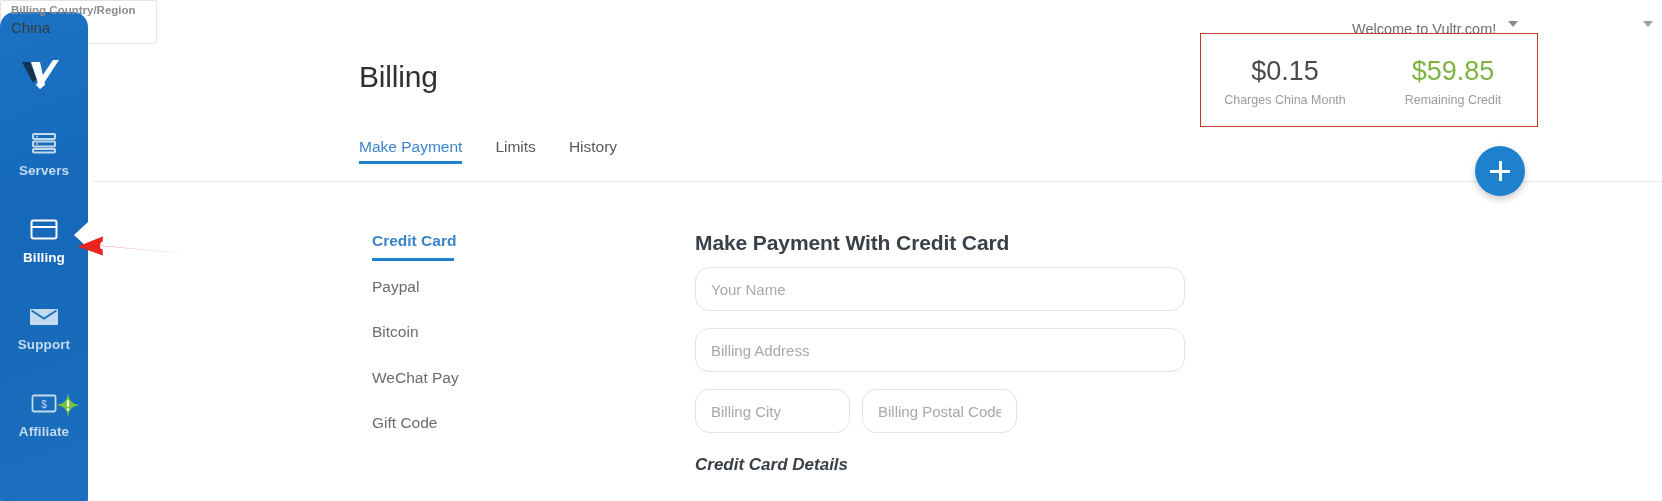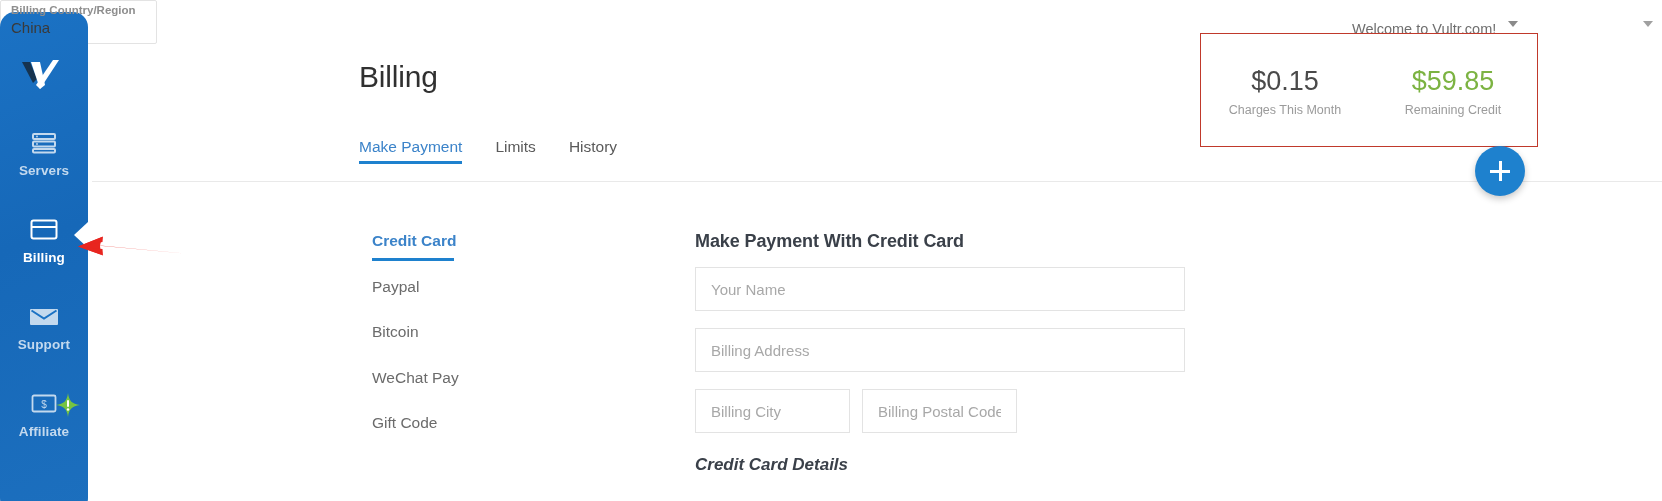--- a/index.html
+++ b/index.html
@@ -84,21 +84,21 @@
     width: 0; height: 0;
     border-left: 5px solid transparent;
     border-right: 5px solid transparent;
     border-top: 6px solid #8a8a8a;
   }
 
   
   #balance-card {
     position: absolute;
     left: 1200px; top: 33px;
-    width: 338px; height: 114px;
+    width: 338px; height: 94px;
     border: 1.6px solid #c0392b;
     background: #ffffff;
     display: flex;
     align-items: center;
   }
   .balance-cell {
     flex: 1;
     text-align: center;
     padding-top: 4px;
   }
@@ -195,30 +195,30 @@
     position: absolute;
     left: 0; top: 30px;
     width: 82px; height: 2.5px;
     background: #1e81ce;
   }
 
   
   #form-heading {
     position: absolute;
     left: 695px; top: 231px;
-    font-size: 18px;
+    font-size: 21px;
     font-weight: 700;
     color: #3a4049;
     letter-spacing: -.1px;
   }
   .field {
     position: absolute;
     border: 1px solid #e3e3e3;
     background: #ffffff;
-    border-radius: 0;
+    border-radius: 14px;
     font-family: "Liberation Sans", sans-serif;
     font-size: 15px;
     color: #3a3a3a;
     padding: 0 15px;
     outline: none;
   }
   .field::placeholder { color: #a8a8a8; }
   #field-name        { left: 695px; top: 267px; width: 490px; height: 44px; }
   #field-address     { left: 695px; top: 328px; width: 490px; height: 44px; }
   #field-city        { left: 695px; top: 389px; width: 155px; height: 44px; }
@@ -340,21 +340,21 @@
   <div id="active-notch"></div>
 
   <div id="welcome-bar">
     <span id="welcome-text">Welcome to Vultr.com!</span>
     <span id="welcome-caret"></span>
   </div>
 
   <div id="balance-card">
     <div class="balance-cell">
       <div class="balance-amount">$0.15</div>
-      <div class="balance-caption">Charges This Month</div>
+      <div class="balance-caption">Charges China Month</div>
     </div>
     <div class="balance-cell">
       <div class="balance-amount credit">$59.85</div>
       <div class="balance-caption">Remaining Credit</div>
     </div>
   </div>
 
   <h1 id="page-title">Billing</h1>
 
   <div id="tabs">

